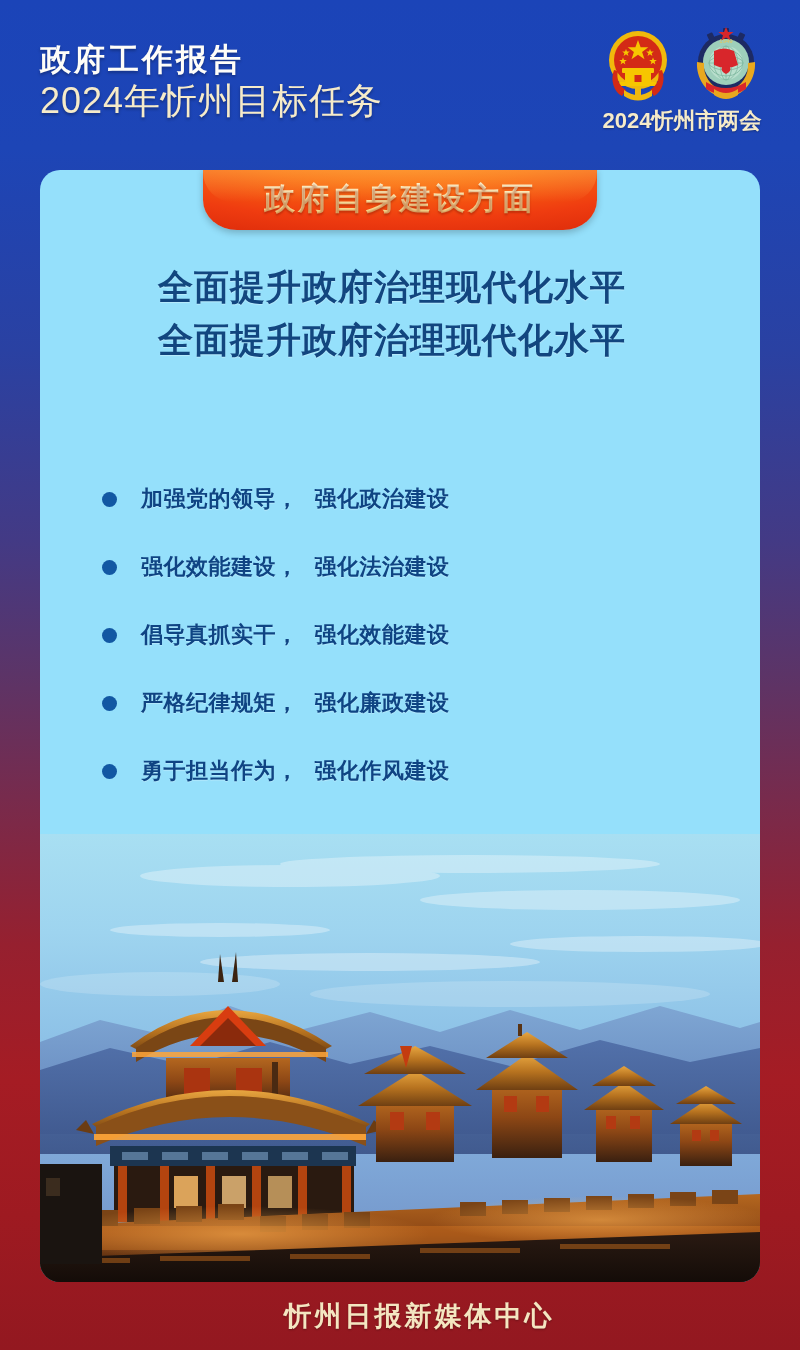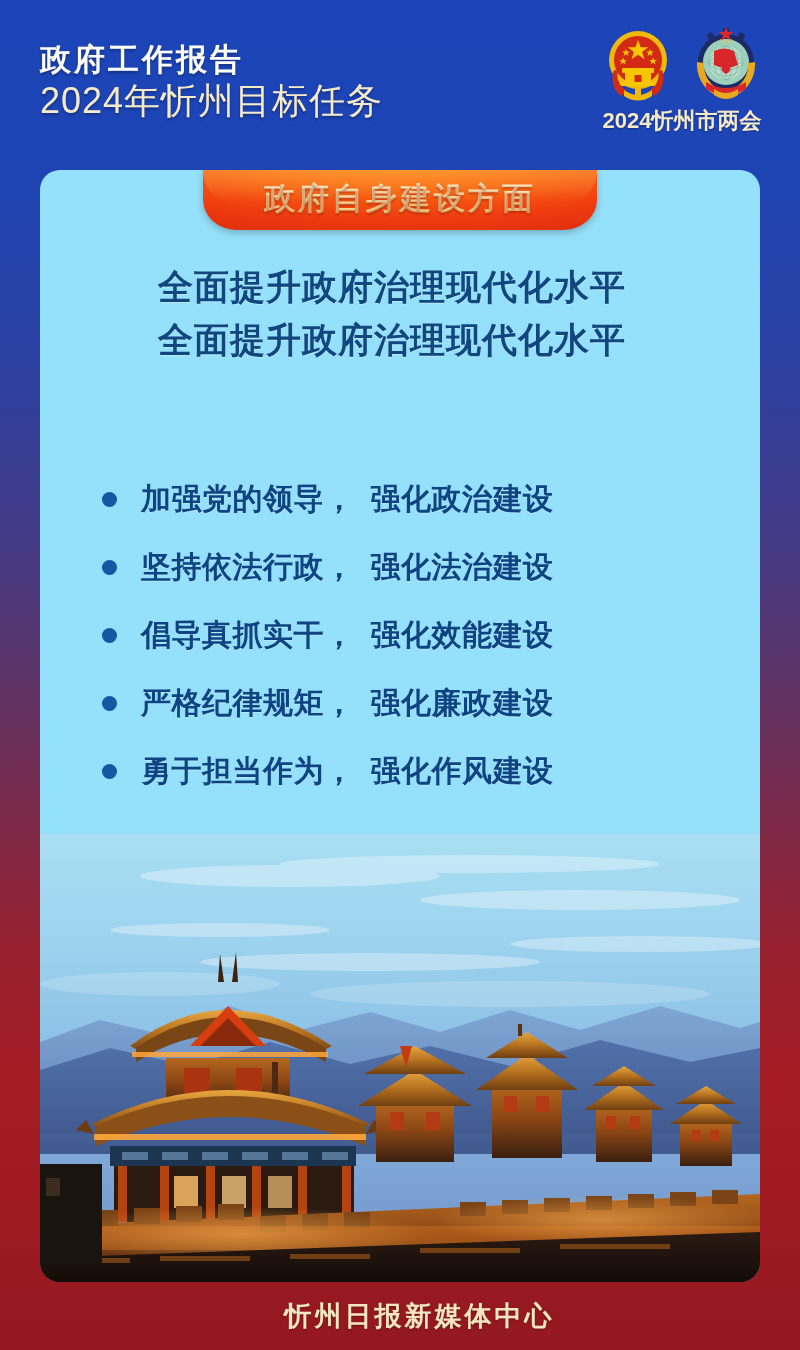--- a/index.html
+++ b/index.html
@@ -93,21 +93,21 @@
     position:absolute;left:62px;top:295px;width:600px;
   }
   .bullet{
     display:flex;align-items:center;height:68px;
   }
   .dot{
     width:15px;height:15px;border-radius:50%;background:#1258a3;
     flex:0 0 auto;margin-right:24px;
   }
   .btext{
-    font-size:30px;font-weight:bold;color:#0f4483;letter-spacing:.5px;
+    font-size:22px;font-weight:bold;color:#0f4483;letter-spacing:.5px;
     white-space:nowrap;
     text-shadow:0 1px 1px rgba(255,255,255,.3);
   }
   .btext .gap{display:inline-block;width:16px;}
 
   
   .photo{
     position:absolute;left:0;top:664px;width:720px;height:448px;overflow:hidden;
     background:#0c1626;
   }
@@ -213,21 +213,21 @@
 
     <div class="bullets">
 
       <div class="bullet">
         <span class="dot"></span>
         <span class="btext"><span>加强党的领导，</span><span class="gap"></span><span>强化政治建设</span></span>
       </div>
 
       <div class="bullet">
         <span class="dot"></span>
-        <span class="btext"><span>坚持依法行政，</span><span class="gap"></span><span>强化法治建设</span></span>
+        <span class="btext"><span>强化效能建设，</span><span class="gap"></span><span>强化法治建设</span></span>
       </div>
 
       <div class="bullet">
         <span class="dot"></span>
         <span class="btext"><span>倡导真抓实干，</span><span class="gap"></span><span>强化效能建设</span></span>
       </div>
 
       <div class="bullet">
         <span class="dot"></span>
         <span class="btext"><span>严格纪律规矩，</span><span class="gap"></span><span>强化廉政建设</span></span>

